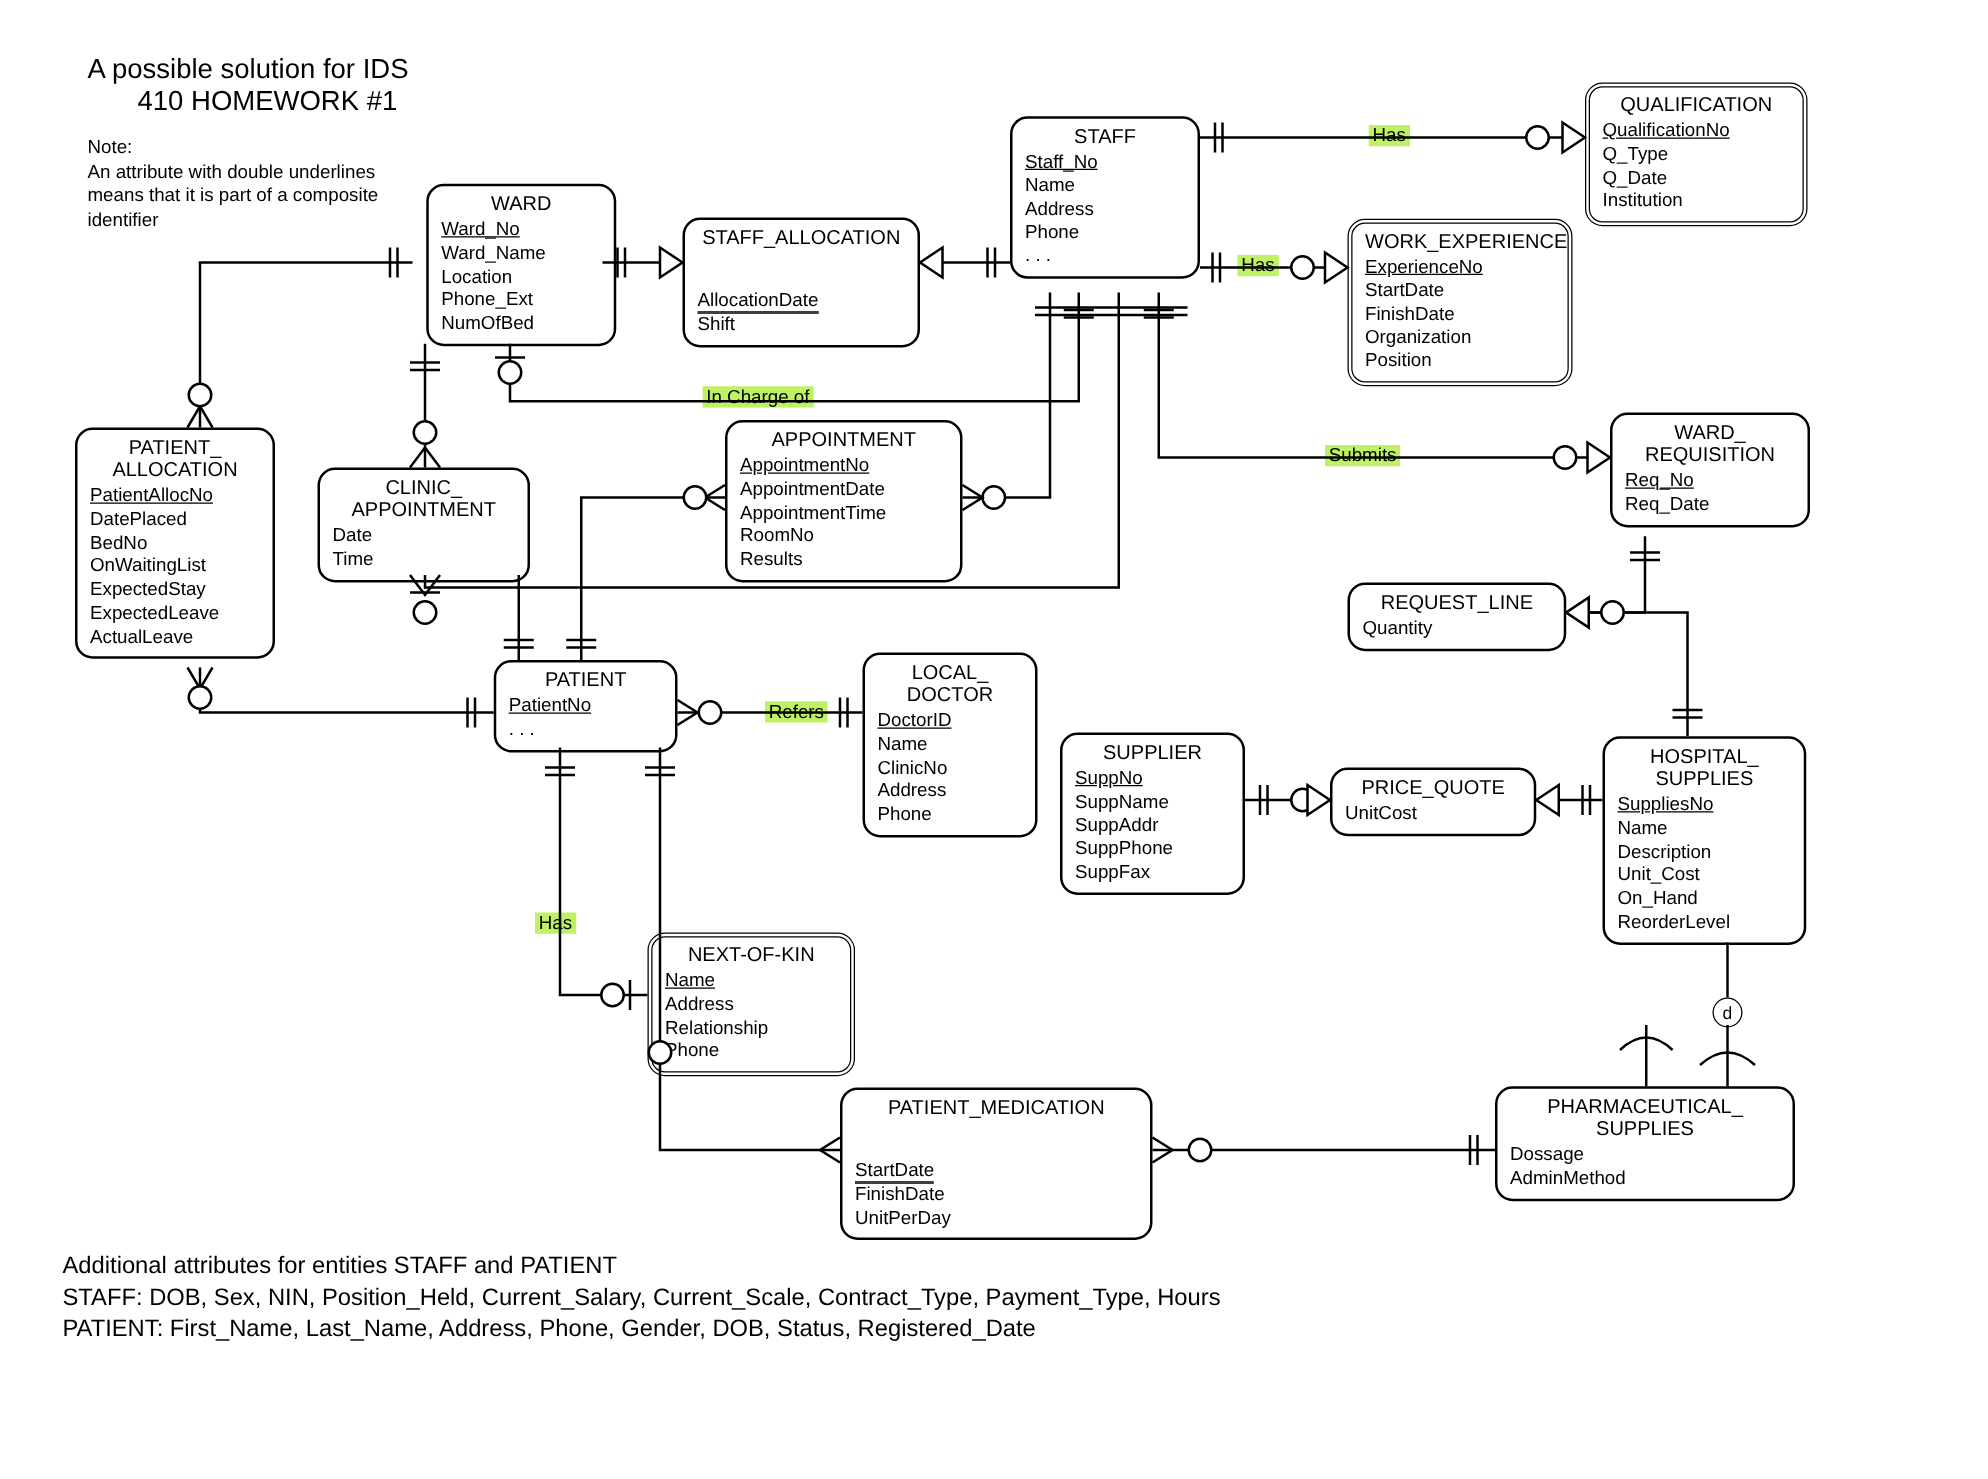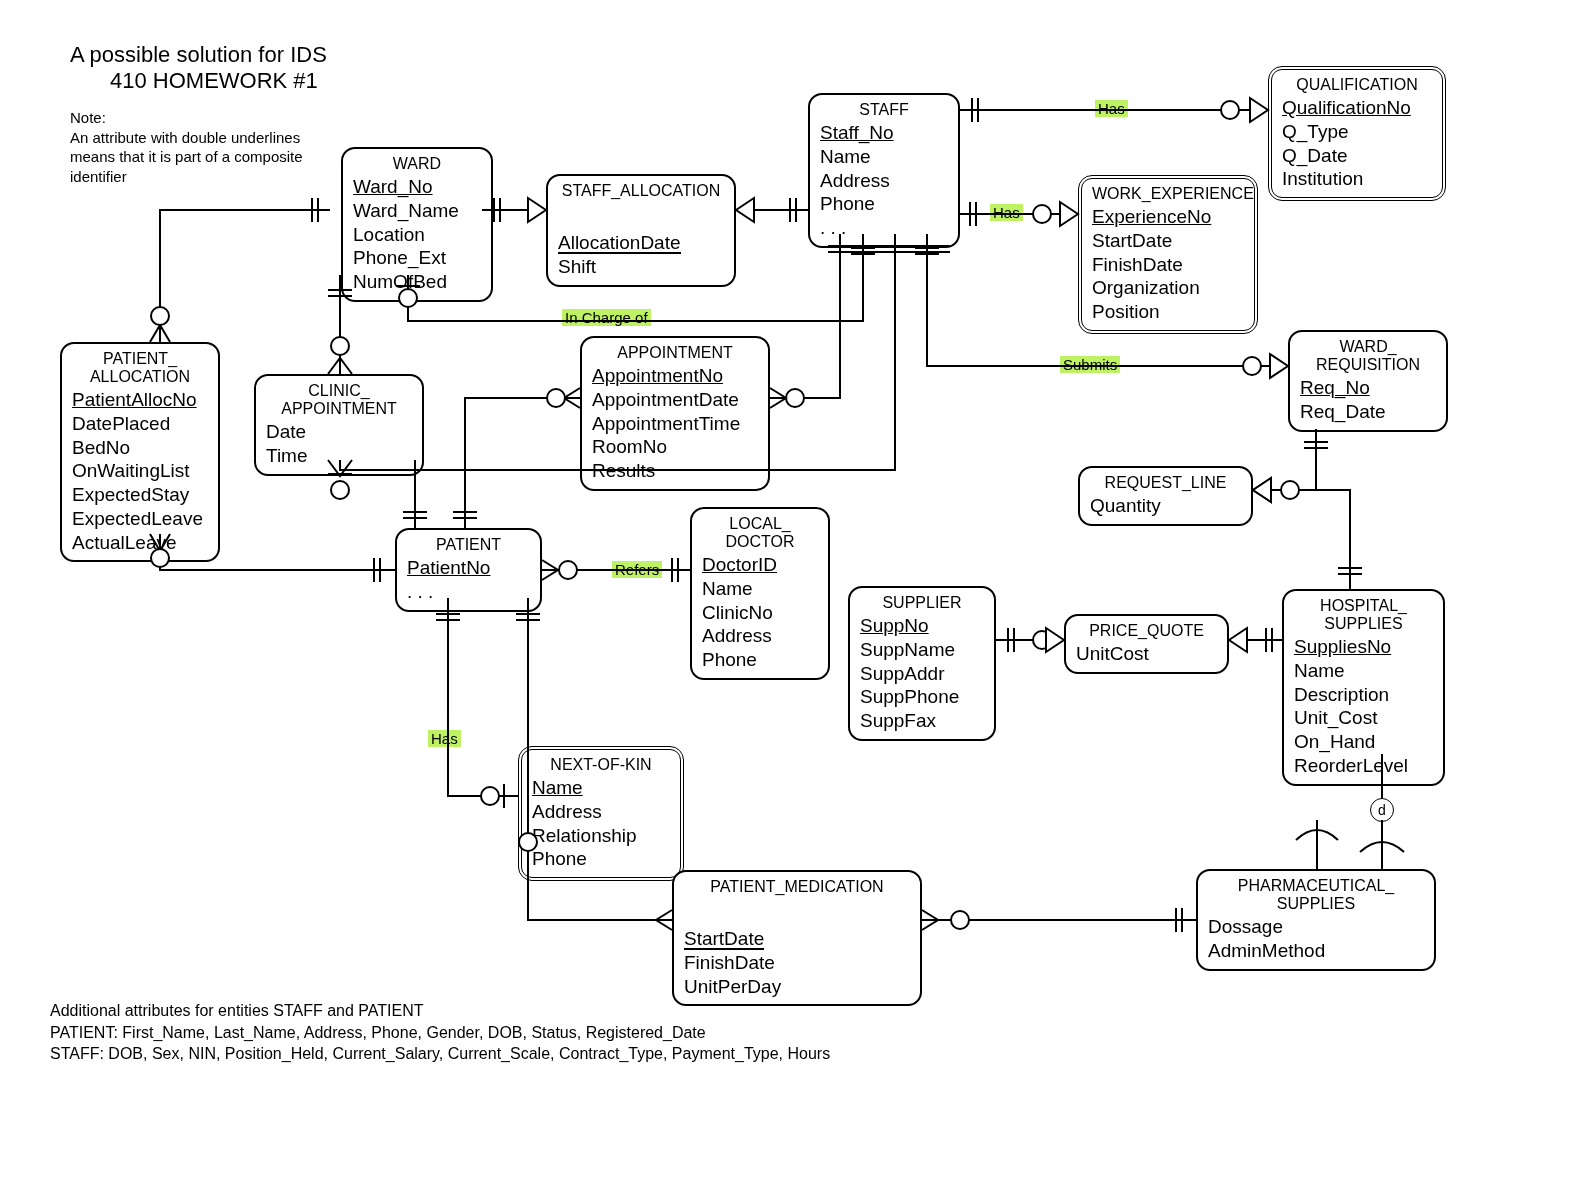--- a/index.html
+++ b/index.html
@@ -1,24 +1,24 @@
 <!DOCTYPE html>
 <html><head>
 <meta charset="utf-8">
 <style>
   html,body{margin:0;padding:0;background:#fff;font-family:Arial,Helvetica,sans-serif;color:#000;}
   .canvas{position:relative;width:1590px;height:1160px;}
   .title{position:absolute;font-size:22px;font-weight:normal;line-height:1.2;}
   .note{position:absolute;font-size:15px;line-height:1.3;}
-  .footer{position:absolute;font-size:16px;line-height:1.35;}
+  .footer{position:absolute;font-size:19px;line-height:1.35;}
 
   .entity{position:absolute;border:2px solid #000;border-radius:14px;background:#fff;padding:6px 10px;box-sizing:border-box;}
   .entity.weak{border:4px double #000;}
   .entity-name{font-weight:normal;font-size:16px;text-align:center;margin-bottom:2px;white-space:pre;}
-  .attrs{font-size:19px;line-height:1.25;}
+  .attrs{font-size:15px;line-height:1.25;}
   .attrs div{white-space:nowrap;}
   .pk{text-decoration:underline;}
   .pk2{border-bottom:1px solid #000;display:inline-block;line-height:0.9;margin-top:32px;}
   .pk2 .pk2a{border-bottom:1px solid #000;display:inline-block;padding-bottom:1px;}
 
   .rel-label{position:absolute;font-size:15px;background:#bef264;padding:0 3px;white-space:nowrap;}
   .d-indicator{position:absolute;width:22px;height:22px;border:1.5px solid #000;border-radius:50%;display:flex;align-items:center;justify-content:center;font-size:14px;background:#fff;}
 
   svg.wires{position:absolute;left:0;top:0;width:1590px;height:1183px;pointer-events:none;}
   svg.wires line, svg.wires path, svg.wires polyline{stroke:#000;stroke-width:2;fill:none;}
@@ -139,21 +139,21 @@
   </div>
 
   <div class="entity" style="left:395px;top:528px;width:147px;">
     <div class="entity-name">PATIENT</div>
     <div class="attrs">
         <div><span class="pk">PatientNo</span></div>
         <div>. . .</div>
       </div>
   </div>
 
-  <div class="entity" style="left:690px;top:507px;width:140px;">
+  <div class="entity" style="left:690px;top:522px;width:140px;">
     <div class="entity-name">LOCAL_
 DOCTOR</div>
     <div class="attrs">
         <div><span class="pk">DoctorID</span></div>
         <div>Name</div>
         <div>ClinicNo</div>
         <div>Address</div>
         <div>Phone</div>
       </div>
   </div>
@@ -349,16 +349,16 @@
 
     <line x1="1382" y1="754" x2="1382" y2="798"></line>
     <line x1="1382" y1="820" x2="1382" y2="869"></line>
     <path d="M1360,852 Q1382,832 1404,852"></path>
     <line x1="1317" y1="869" x2="1317" y2="820"></line>
     <path d="M1296,840 Q1317,820 1338,840"></path>
   </svg>
 
   <div class="footer" style="left:50px;top:1000px;">
     <div>Additional attributes for entities STAFF and PATIENT</div>
+    <div>STAFF: DOB, Sex, NIN, Position_Held, Current_Salary, Current_Scale, Contract_Type, Payment_Type, Hours</div>
     <div>PATIENT: First_Name, Last_Name, Address, Phone, Gender, DOB, Status, Registered_Date</div>
-    <div>STAFF: DOB, Sex, NIN, Position_Held, Current_Salary, Current_Scale, Contract_Type, Payment_Type, Hours</div>
   </div>
 </div>
 
 </body></html>

